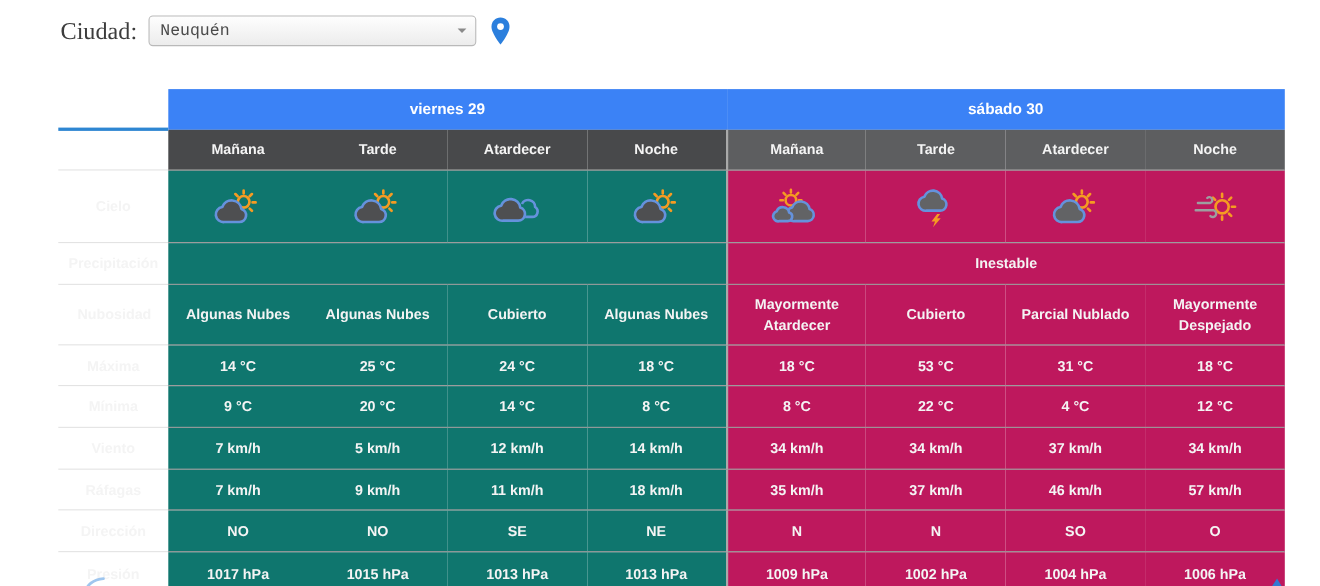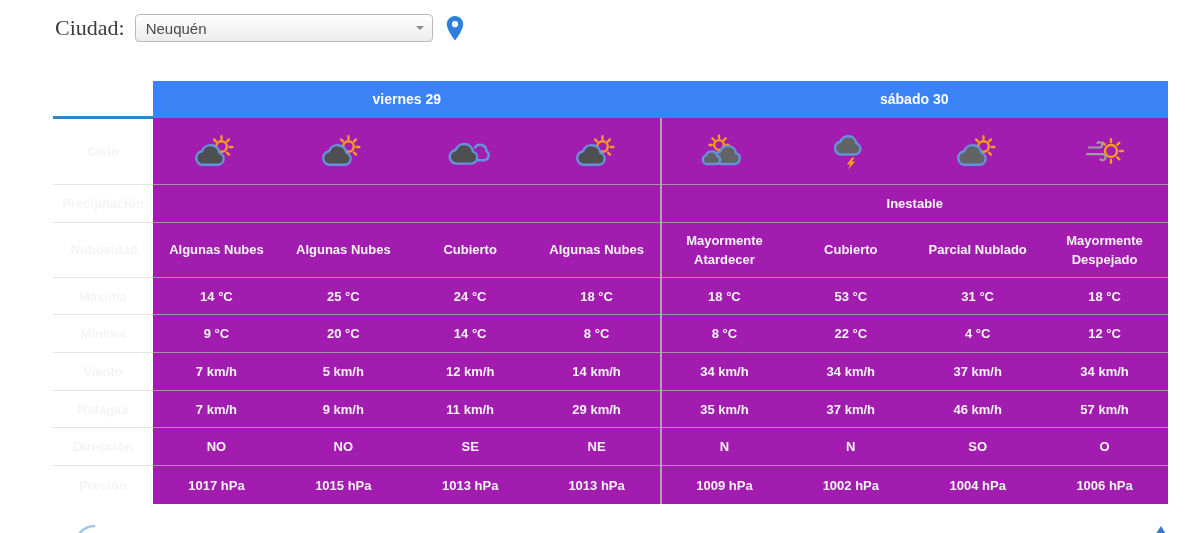--- a/index.html
+++ b/index.html
@@ -5,35 +5,35 @@
   html,body{margin:0;padding:0;background:#fff;}
   .screen{position:relative;width:1200px;height:533px;background:#ffffff;overflow:hidden;
           font-family:"Liberation Sans",sans-serif;}
 
   
   .topbar{position:absolute;left:55px;top:12px;height:32px;display:flex;align-items:center;}
   .city-label{font-family:"Liberation Serif",serif;font-size:22px;color:#3c3c3c;margin-right:10px;}
   .sel-wrap{position:relative;width:298px;height:28px;}
   .sel-wrap select{width:100%;height:100%;-webkit-appearance:none;appearance:none;
      border:1px solid #b9b9b9;border-radius:4px;background:linear-gradient(#fefefe,#ececec);
-     font-family:Liberation Sans, sans-serif;font-size:15px;color:#4a4a4a;padding:0 26px 0 10px;outline:none;}
+     font-family:Liberation Mono, monospace;font-size:15px;color:#4a4a4a;padding:0 26px 0 10px;outline:none;}
   .sel-wrap .sel-arrow{position:absolute;right:9px;top:12px;width:0;height:0;
      border:4px solid transparent;border-top-color:#8a8a8a;pointer-events:none;}
   .pin{margin-left:13px;cursor:pointer;line-height:0;}
 
   
   table.wx{position:absolute;left:53px;top:81px;width:1115px;border-collapse:collapse;table-layout:fixed;}
   table.wx td{padding:0;text-align:center;vertical-align:middle;font-weight:bold;
      color:#f4f4f4;font-size:13px;}
   td.lbl{background:#fff;color:#57585a;text-align:left;padding-left:8px;
      border-bottom:1px solid #e3e3e3;}
   td.corner{background:#fff;border-bottom:3px solid #2e86d2;}
   tr.r-days td.day{background:#3b82f6;color:#ffffff;font-size:14px;}
-  td.d1{background:#a21caf;border-bottom:1px solid #9c9c9c;}
-  td.d2{background:#a21caf;border-bottom:1px solid #9c9c9c;}
+  td.d1{background:#0f766e;border-bottom:1px solid #9c9c9c;}
+  td.d2{background:#be185d;border-bottom:1px solid #9c9c9c;}
   tr.r-periods td.d1{background:#48494b;}
   tr.r-periods td.d2{background:#5d5e60;}
   td.gs{border-left:2px solid #a9a9a9;}
   tr.r-days td{height:35px;}
   tr.r-periods td{height:35px;}
   tr.r-cielo td{height:65px;}
   tr.r-precip td{height:37px;}
   tr.r-nub td{height:54px;line-height:1.5;padding-left:6px;padding-right:6px;}
   tr.r-nub td.lbl{padding-left:8px;}
   tr.r-max td{height:36px;}
@@ -84,20 +84,31 @@
         <col>
     </colgroup>
 
     <tbody>
         <tr class="r-days">
       <td class="corner"></td>
       <td class="day" colspan="4">viernes 29</td>
       <td class="day" colspan="4">sábado 30</td>
     </tr>
 
+    <tr class="r-periods">
+      <td class="lbl"></td>
+      <td class="d1">Mañana</td>
+      <td class="d1">Tarde</td>
+      <td class="d1">Atardecer</td>
+      <td class="d1">Noche</td>
+      <td class="d2 gs">Mañana</td>
+      <td class="d2">Tarde</td>
+      <td class="d2">Atardecer</td>
+      <td class="d2">Noche</td>
+    </tr>
 
     <tr class="r-cielo">
       <td class="lbl">Cielo</td>
       <td class="d1"><span class="wx-icon"><svg width="46" height="34" viewBox="0 0 46 34">
     <g fill="none" stroke="#f59b22" stroke-width="2.4" stroke-linecap="round">
       <circle cx="28.5" cy="12.5" r="5.3"></circle>
       <path d="M28.5 2.2v2.7M36 5.4l-2 2M39.4 13h-2.8M36 20.6l-2-2M21 5.4l2 2"></path>
     </g>
     <path class="bgfill" stroke="#6592dc" stroke-width="2.4" stroke-linejoin="round" d="M11 30.8h13.6a6.1 6.1 0 0 0 1.9-11.9 a9 9 0 0 0-17.4-1.7 a6.8 6.8 0 0 0 1.9 13.6z"></path>
   </svg></span></td>
@@ -202,21 +213,21 @@
       <td class="d2">34 km/h</td>
       <td class="d2">37 km/h</td>
       <td class="d2">34 km/h</td>
     </tr>
 
     <tr class="r-raf">
       <td class="lbl">Ráfagas</td>
       <td class="d1">7 km/h</td>
       <td class="d1">9 km/h</td>
       <td class="d1">11 km/h</td>
-      <td class="d1">29 km/h</td>
+      <td class="d1">18 km/h</td>
       <td class="d2 gs">35 km/h</td>
       <td class="d2">37 km/h</td>
       <td class="d2">46 km/h</td>
       <td class="d2">57 km/h</td>
     </tr>
 
     <tr class="r-dir">
       <td class="lbl">Dirección</td>
       <td class="d1">NO</td>
       <td class="d1">NO</td>

